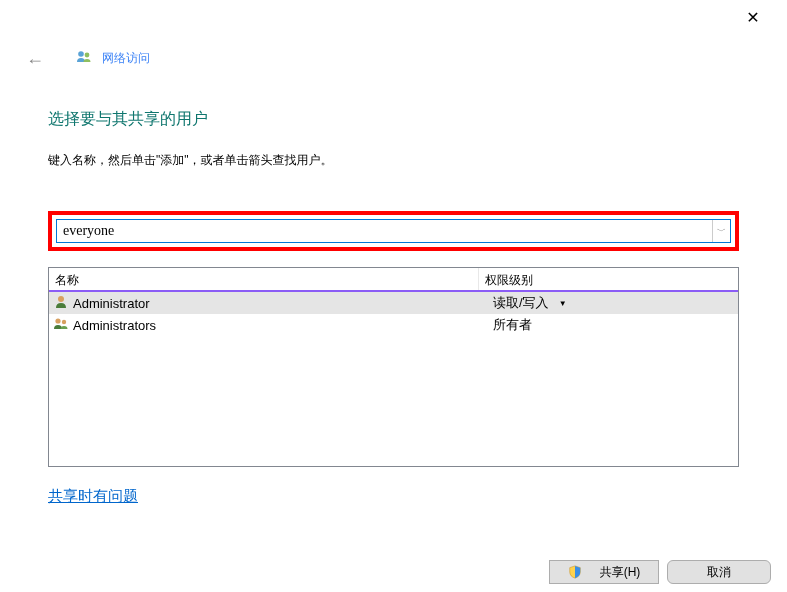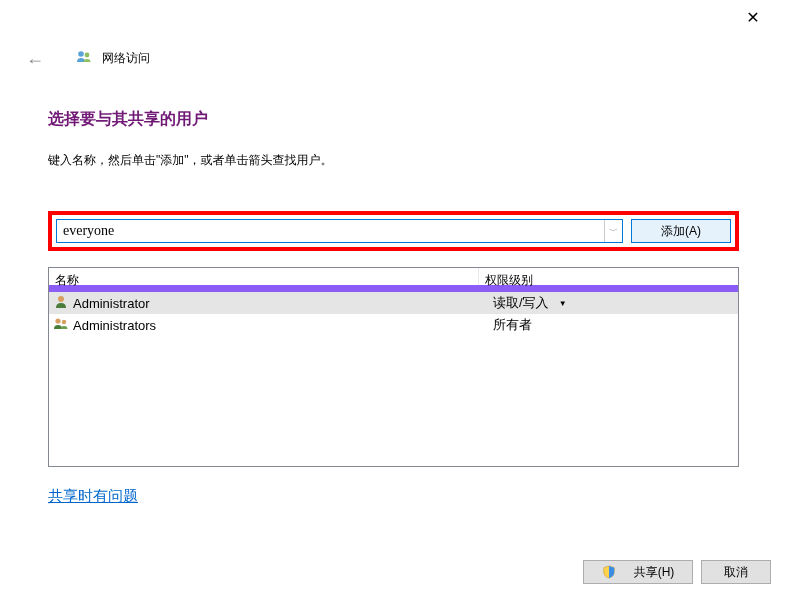--- a/index.html
+++ b/index.html
@@ -35,30 +35,30 @@
     .back-arrow {
       color: #888;
       font-size: 18px;
       padding: 0 4px;
     }
     .header-icon {
       margin-left: 18px;
     }
     .header-title {
       font-size: 12px;
-      color: #000000;
+      color: #3b82f6;
     }
     
     .main {
       padding: 40px 48px 0 48px;
     }
     .heading {
-      color: #701a75;
+      color: #0f766e;
       font-size: 16px;
-      font-weight: bold;
+      font-weight: normal;
       margin-bottom: 22px;
     }
     .instruction {
       font-size: 12px;
       color: #000;
       margin-bottom: 42px;
     }
     
     .input-highlight {
       border: 4px solid #ff0000;
@@ -105,21 +105,21 @@
     }
     
     .table {
       border: 1px solid #828790;
       height: 200px;
       overflow: hidden;
     }
     .table-header {
       display: flex;
       background: #fff;
-      border-bottom: 7px solid #8b5cf6;
+      border-bottom: 2px solid #8b5cf6;
       height: 24px;
       align-items: flex-end;
       font-size: 12px;
     }
     .col-name {
       width: 430px;
       padding-left: 6px;
       border-right: 1px solid #e8e8e8;
       height: 100%;
       line-height: 24px;
@@ -181,21 +181,22 @@
       background: #e1e1e1;
       font-size: 12px;
       cursor: pointer;
       display: flex;
       align-items: center;
       justify-content: center;
       gap: 18px;
       font-family: inherit;
     }
     .footer-btn.cancel {
-      width: 70px;
+      width: 104px;
+      border-radius: 6px;
     }
   </style>
 </head>
 <body>
 
 <div class="close-x">✕</div>
 
 <div class="header-row">
   <span class="back-arrow">←</span>
   <span class="header-icon">
@@ -211,21 +212,20 @@
 
 <div class="main">
   <div class="heading">选择要与其共享的用户</div>
   <div class="instruction">键入名称，然后单击"添加"，或者单击箭头查找用户。</div>
 
   <div class="input-highlight">
     <div class="combo-wrap">
       <input class="combo-input" value="everyone" style="">
       <div class="combo-caret">﹀</div>
     </div>
-    <button class="add-btn">添加(A)</button>
   </div>
 
   <div class="table">
     <div class="table-header">
       <div class="col-name">名称</div>
       <div class="col-perm">权限级别</div>
     </div>
     <div id="table-body">
         <div class="table-row sel">
           <div class="cell-name">

